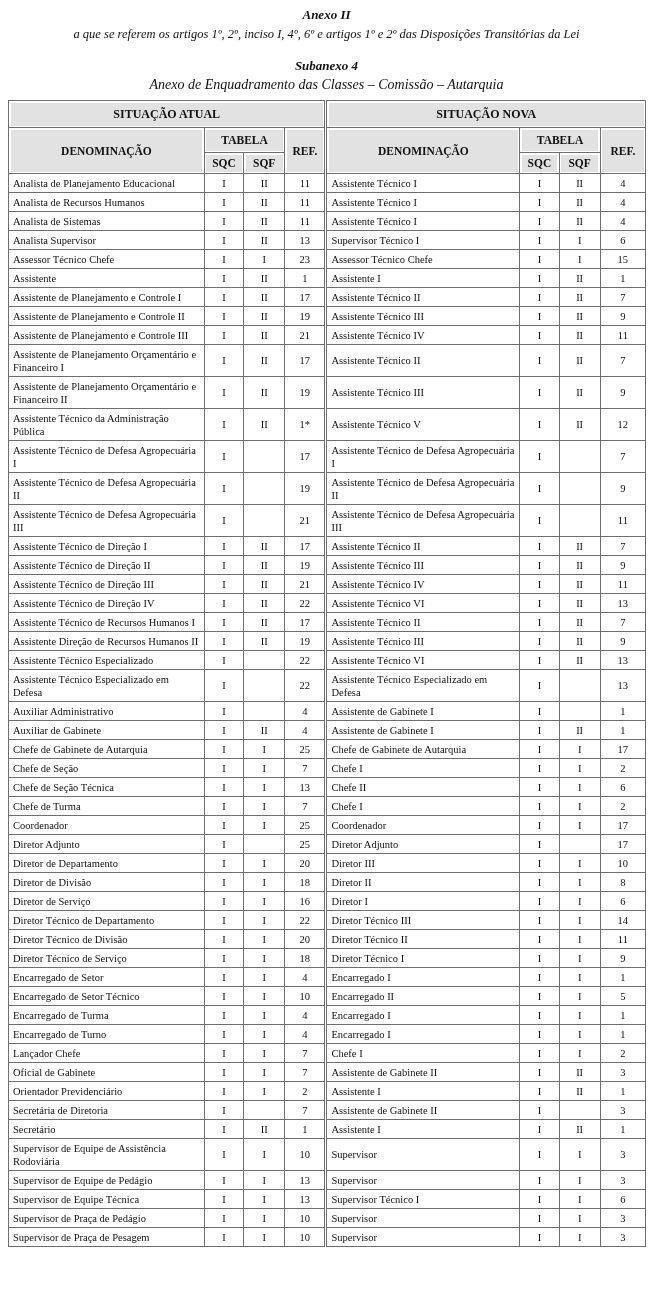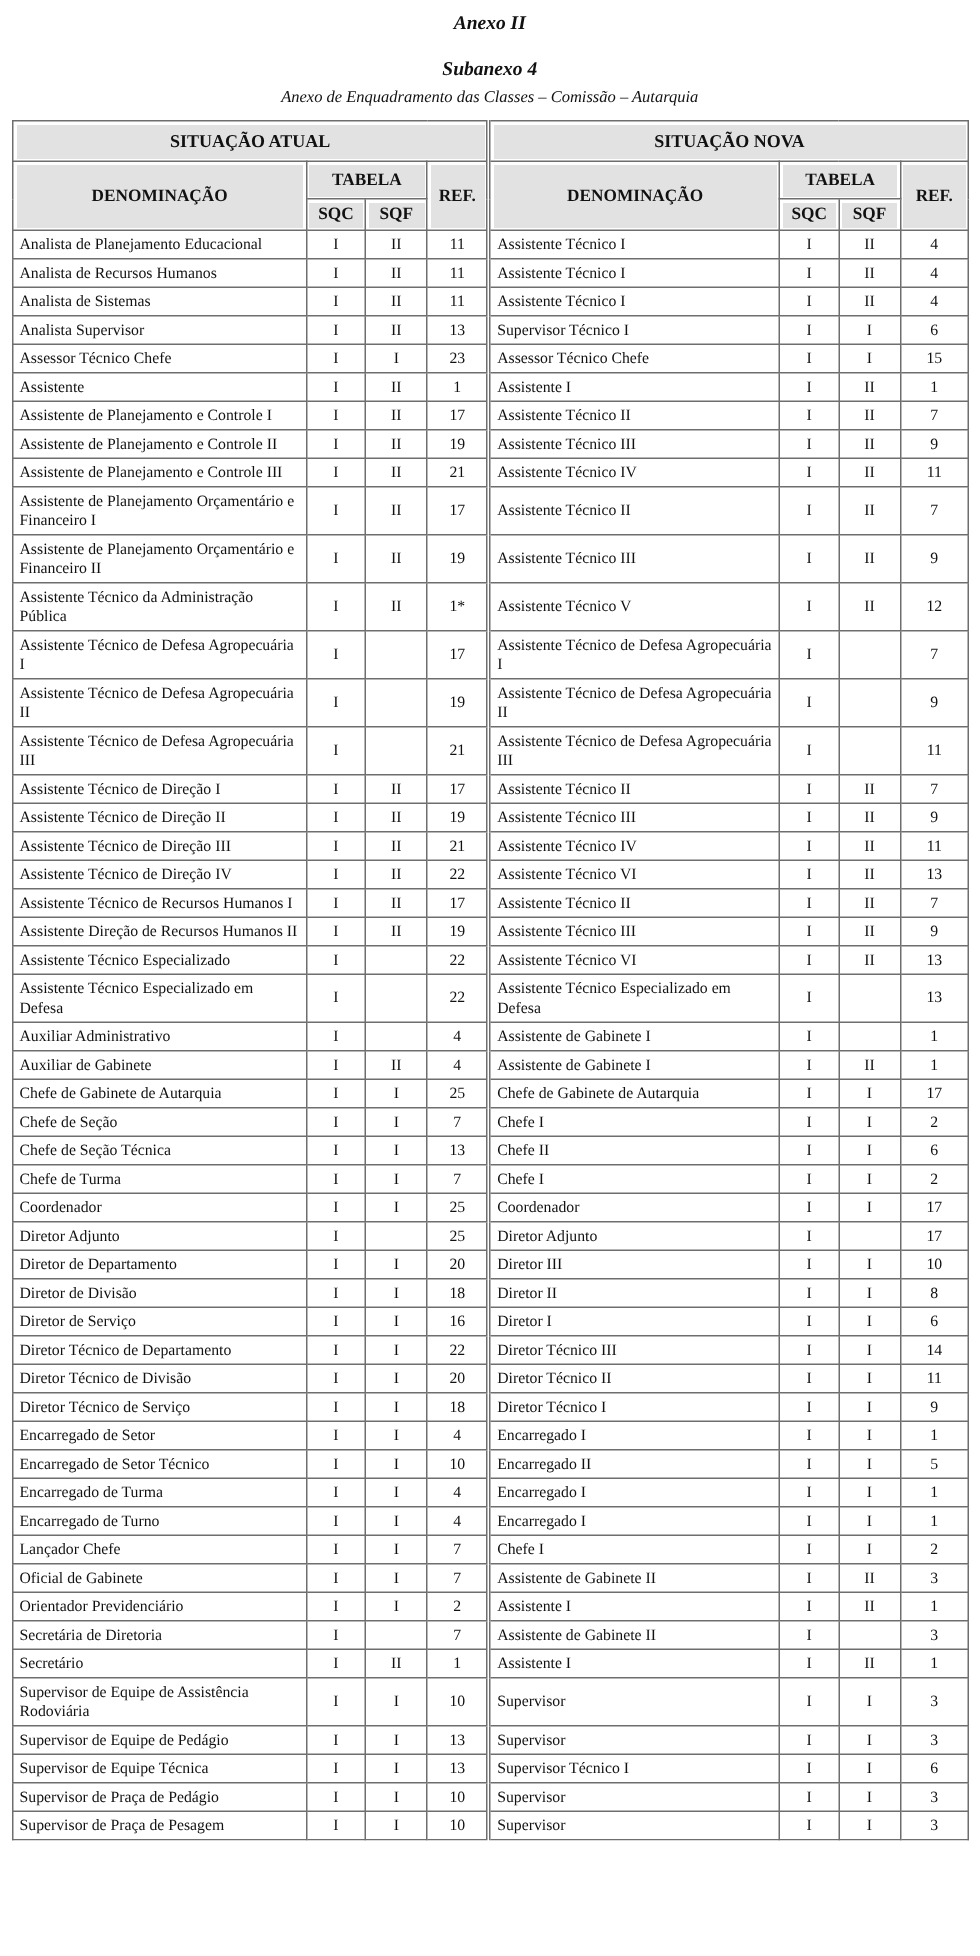--- a/index.html
+++ b/index.html
@@ -9,21 +9,21 @@
   }
   body {
     font-family: "Liberation Serif", "DejaVu Serif", serif;
     color: #111;
     -webkit-font-smoothing: antialiased;
   }
   .doc-header { text-align: center; padding-top: 5px; font-style: italic; }
   .doc-title     { font-size: 13px; font-weight: bold; line-height: 19px; }
   .doc-subtitle  { font-size: 12.5px; line-height: 20px; }
   .doc-subanexo  { font-size: 13px; font-weight: bold; line-height: 19px; margin-top: 12px; }
-  .doc-desc      { font-size: 11px; line-height: 20px; }
+  .doc-desc      { font-size: 14px; line-height: 20px; }
 
   table.classification {
     border-collapse: collapse;
     table-layout: fixed;
     margin: 5px 7px 0 8px;
     width: 638px;
     border-radius: 31px;
   }
   .classification th, .classification td {
     border: 1px solid #6e6e6e;
@@ -57,20 +57,21 @@
   col.c-sqf  { width: 41px; }
   col.c-ref  { width: 41px; }
   col.c-den2 { width: 193px; }
   col.c-ref2 { width: 45px; }
 </style>
 </head>
 <body>
 
 <div class="doc-header">
   <div class="doc-title">Anexo II</div>
+  <div class="doc-subtitle">a que se referem os artigos 1º, 2º, inciso I, 4º, 6º e artigos 1º e 2º das Disposições Transitórias da Lei</div>
   <div class="doc-subanexo">Subanexo 4</div>
   <div class="doc-desc">Anexo de Enquadramento das Classes – Comissão – Autarquia</div>
 </div>
 
 <table class="classification">
   <colgroup>
     <col class="c-den">
       <col class="c-sqc">
       <col class="c-sqf">
       <col class="c-ref">

